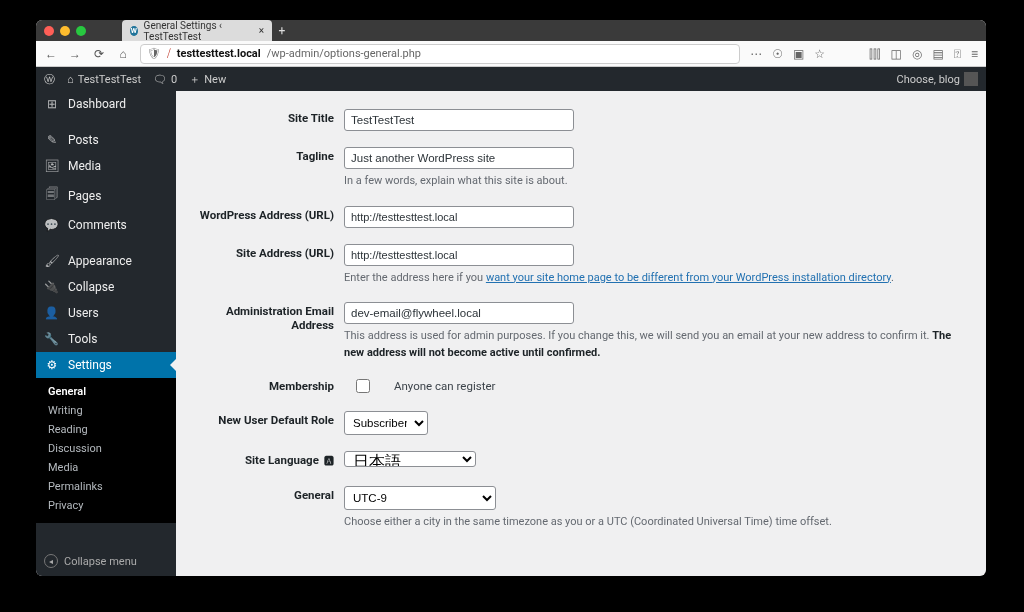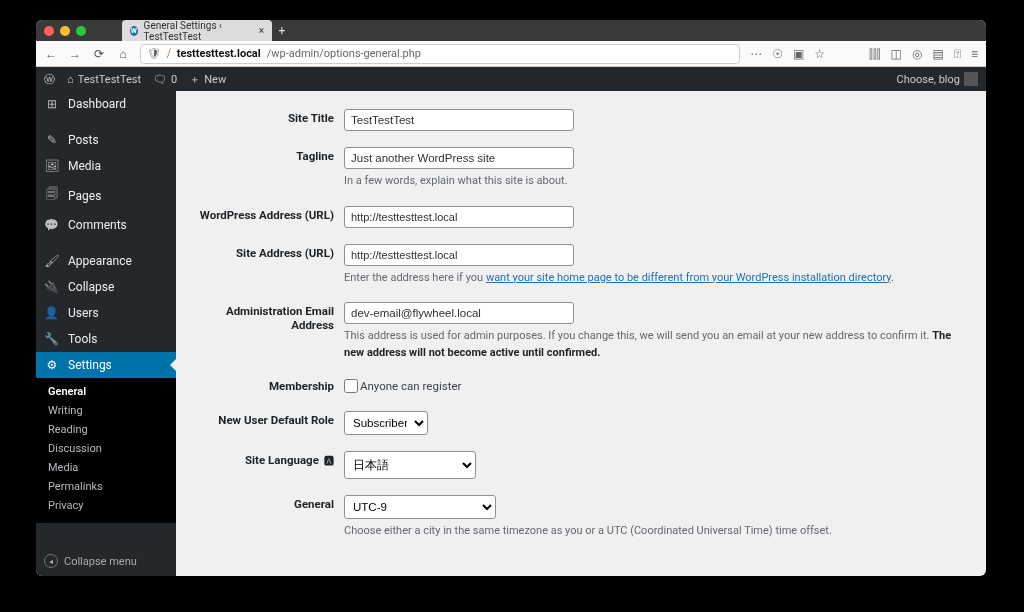--- a/index.html
+++ b/index.html
@@ -48,26 +48,26 @@
   .content { flex:1; overflow:auto; padding:10px 18px 30px; }
   .heading-row { display:flex; align-items:center; }
   h1.title { font-size:19px; font-weight:400; color:#23282d; margin: 2px 0 14px; }
   .help { margin-left:auto; background:#f6f7f7; border:1px solid #ccc; border-radius:3px; font-size:11px; padding:2px 8px; color:#555; cursor:pointer; }
   table.form { width:100%; border-collapse:collapse; }
   table.form th { text-align:right; vertical-align:top; font-size:11.5px; font-weight:700; color:#1d2327; width:150px; padding:10px 10px 10px 0; }
   table.form td { padding:8px 0 8px 0; font-size:11.5px; color:#3c434a; }
   input[type=text], select.wide { width:230px; padding:2px 6px; font-size:11.5px; border:1px solid #8c8f94; border-radius:3px; background:#fff; color:#2c3338; height:22px; }
   input.mono { font-family: Liberation Sans, sans-serif; font-size:11px; }
   select.narrow { width:84px; height:24px; border:1px solid #8c8f94; border-radius:3px; background:#fff; font-size:11.5px; padding:0 4px; }
-  select.mid { width:132px; height:28px; border:1px solid #8c8f94; border-radius:3px; background:#fff; font-size:12px; padding:0 4px; }
+  select.mid { width:132px; height:16px; border:1px solid #8c8f94; border-radius:3px; background:#fff; font-size:16px; padding:0 4px; }
   select.tz { width:152px; height:24px; border:1px solid #8c8f94; border-radius:3px; background:#fff; font-size:11.5px; padding:0 4px; }
   p.desc { color:#646970; font-size:11px; margin-top:4px; line-height:1.5; max-width:720px; }
   p.desc a { color:#2271b1; text-decoration:underline; }
   p.desc b { color:#1d2327; }
-  label.chk { display:flex; align-items:flex-end; gap:2px; font-size:11.5px; }
+  label.chk { display:flex; align-items:flex-end; gap:24px; font-size:11.5px;margin-left:12px; }
   input[type=checkbox] { width:14px; height:14px; }
   .lang-icon { display:inline-block; font-size:11px; margin-left:2px; }
 </style>
 </head>
 <body>
 
 <div class="window">
 
   <div class="titlebar">
     <div class="dot red"></div>

